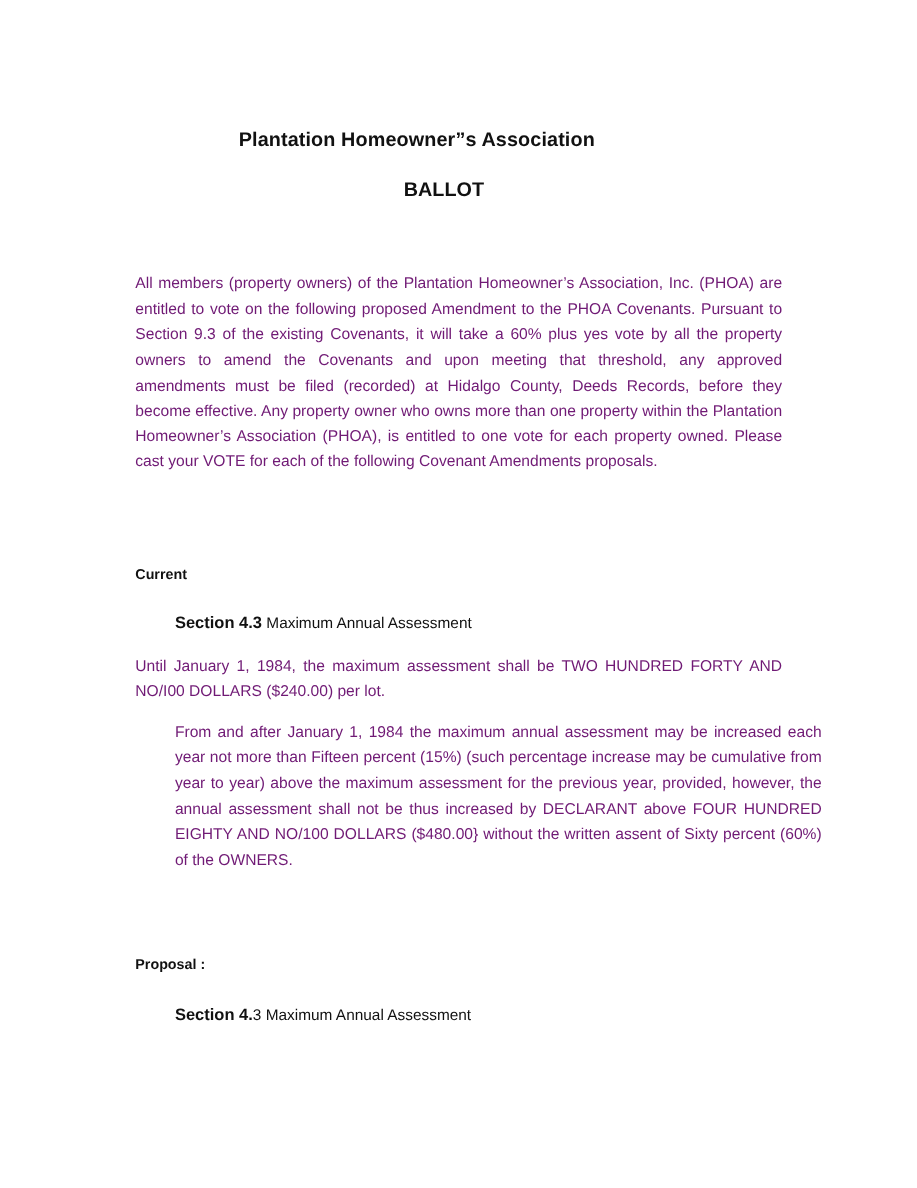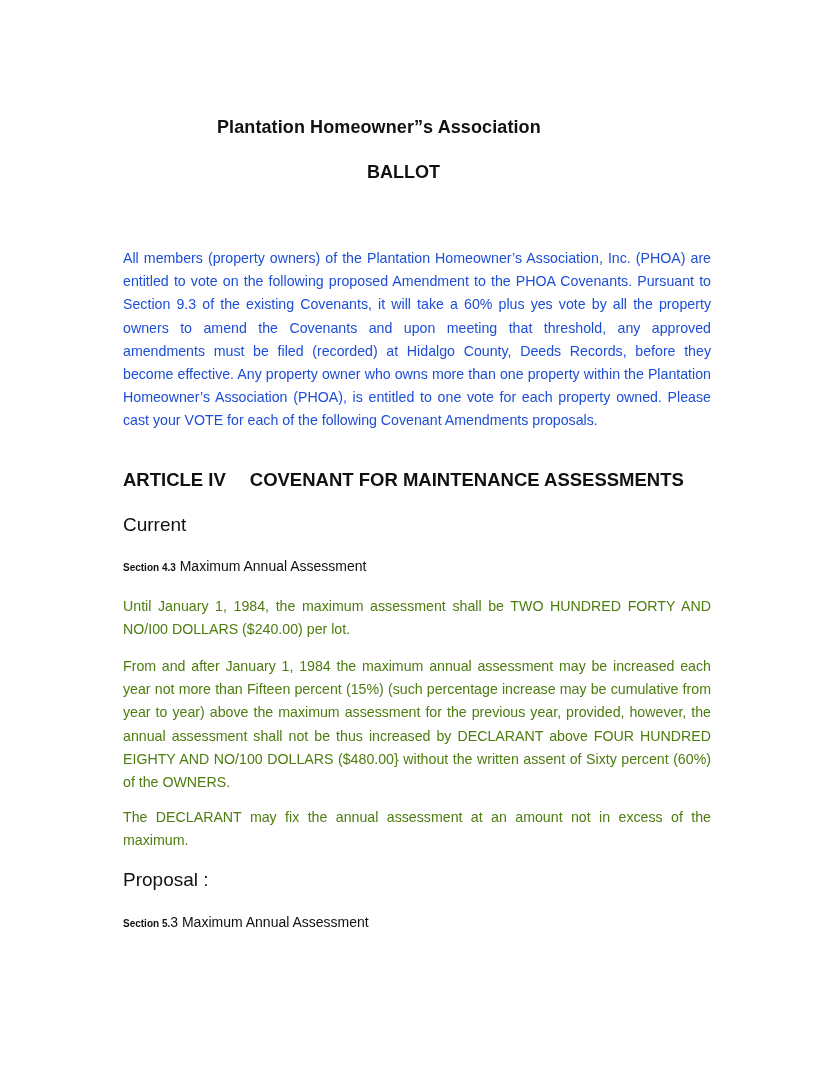--- a/index.html
+++ b/index.html
@@ -9,66 +9,62 @@
     }
     .page { position: absolute; left: 0; top: 16px; width: 834px; height: 1080px; }
     .title {
       position: absolute; font-weight: bold; font-size: 18px; white-space: nowrap; color: #111;
     }
     .t1 { left: 217px; top: 101px; letter-spacing: 0.1px; }
     .t2 { left: 341px; top: 146px; margin-left: 26px; }
     .t3 { left: 207px; top: 190px; }
     .para {
       position: absolute; left: 123px; width: 588px;
-      font-size: 14.2px; line-height: 23.2px; text-align: justify; color: #1d4ed8;
+      font-size: 14.2px; line-height: 23.2px; text-align: justify; color: #701a75;
     }
-    .red { color: #4d7c0f; }
+    .red { color: #701a75; }
     .p-intro { top: 231px; }
     .h-article {
       position: absolute; left: 123px; top: 453px; font-weight: bold; font-size: 18.5px; white-space: nowrap;
     }
     .h-article .gap { display: inline-block; width: 24px; }
     .h-sub {
-      position: absolute; left: 123px; font-weight: normal; font-size: 19px; white-space: nowrap;
+      position: absolute; left: 123px; font-weight: bold; font-size: 13px; white-space: nowrap;
     }
     .h-current { top: 498px; }
     .h-proposal { top: 853px; text-align: right; }
     .section-line {
       position: absolute; left: 123px; font-size: 14px; white-space: nowrap;
     }
-    .section-line .sec-num { font-weight: bold; font-size: 10px; }
+    .section-line .sec-num { font-weight: bold; font-size: 15px; margin-left: 36px; }
     .sec-cur { top: 542px; }
     .sec-prop { top: 898px; }
     .p-until { top: 579px; }
-    .p-from { top: 639px; }
+    .p-from { top: 639px; margin-left: 36px; }
     .p-decl { top: 790px; }
     .p-currently { top: 934px; }
   </style>
 </head>
 <body>
 
 <div class="page">
   <div class="title t1">Plantation Homeowner”s Association</div>
   <div class="title t2">BALLOT</div>
 
   <div class="para p-intro">All members (property owners) of the Plantation Homeowner’s Association, Inc. (PHOA) are entitled to vote on the following proposed Amendment to the PHOA Covenants. Pursuant to Section 9.3 of the existing Covenants, it will take a 60% plus yes vote by all the property owners to amend the Covenants and upon meeting that threshold, any approved amendments must be filed (recorded) at Hidalgo County, Deeds Records, before they become effective. Any property owner who owns more than one property within the Plantation Homeowner’s Association (PHOA), is entitled to one vote for each property owned. Please cast your VOTE for each of the following Covenant Amendments proposals.</div>
 
-  <div class="h-article">
-    <span>ARTICLE IV</span><span class="gap"></span><span>COVENANT FOR MAINTENANCE ASSESSMENTS</span>
-  </div>
 
   <div class="h-sub h-current">Current</div>
 
   <div class="section-line sec-cur">
     <span class="sec-num">Section 4.3</span><span> Maximum Annual Assessment</span>
   </div>
 
   <div class="para red p-until">Until January 1, 1984, the maximum assessment shall be TWO HUNDRED FORTY AND NO/I00 DOLLARS ($240.00) per lot.</div>
   <div class="para red p-from">From and after January 1, 1984 the maximum annual assessment may be increased each year not more than Fifteen percent (15%) (such percentage increase may be cumulative from year to year) above the maximum assessment for the previous year, provided, however, the annual assessment shall not be thus increased by DECLARANT above FOUR HUNDRED EIGHTY AND NO/100 DOLLARS ($480.00} without the written assent of Sixty percent (60%) of the OWNERS.</div>
-  <div class="para red p-decl">The DECLARANT may fix the annual assessment at an amount not in excess of the maximum.</div>
 
   <div class="h-sub h-proposal">Proposal :</div>
 
   <div class="section-line sec-prop">
-    <span class="sec-num">Section 5.</span><span>3</span><span> Maximum Annual Assessment</span>
+    <span class="sec-num">Section 4.</span><span>3</span><span> Maximum Annual Assessment</span>
   </div>
 
 </div>
 
 </body></html>

